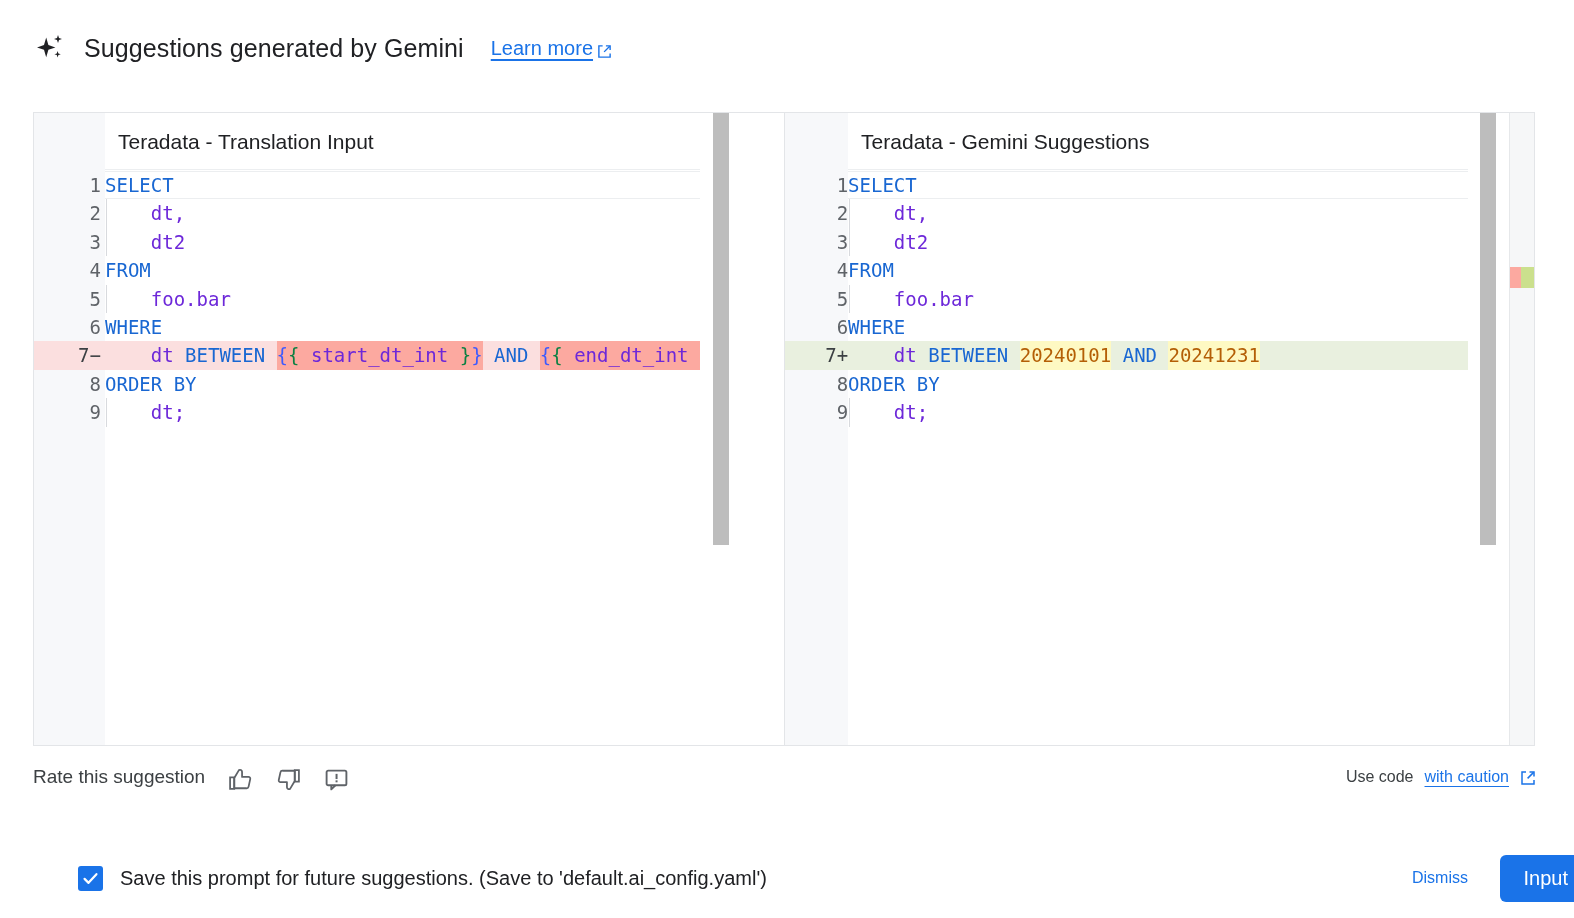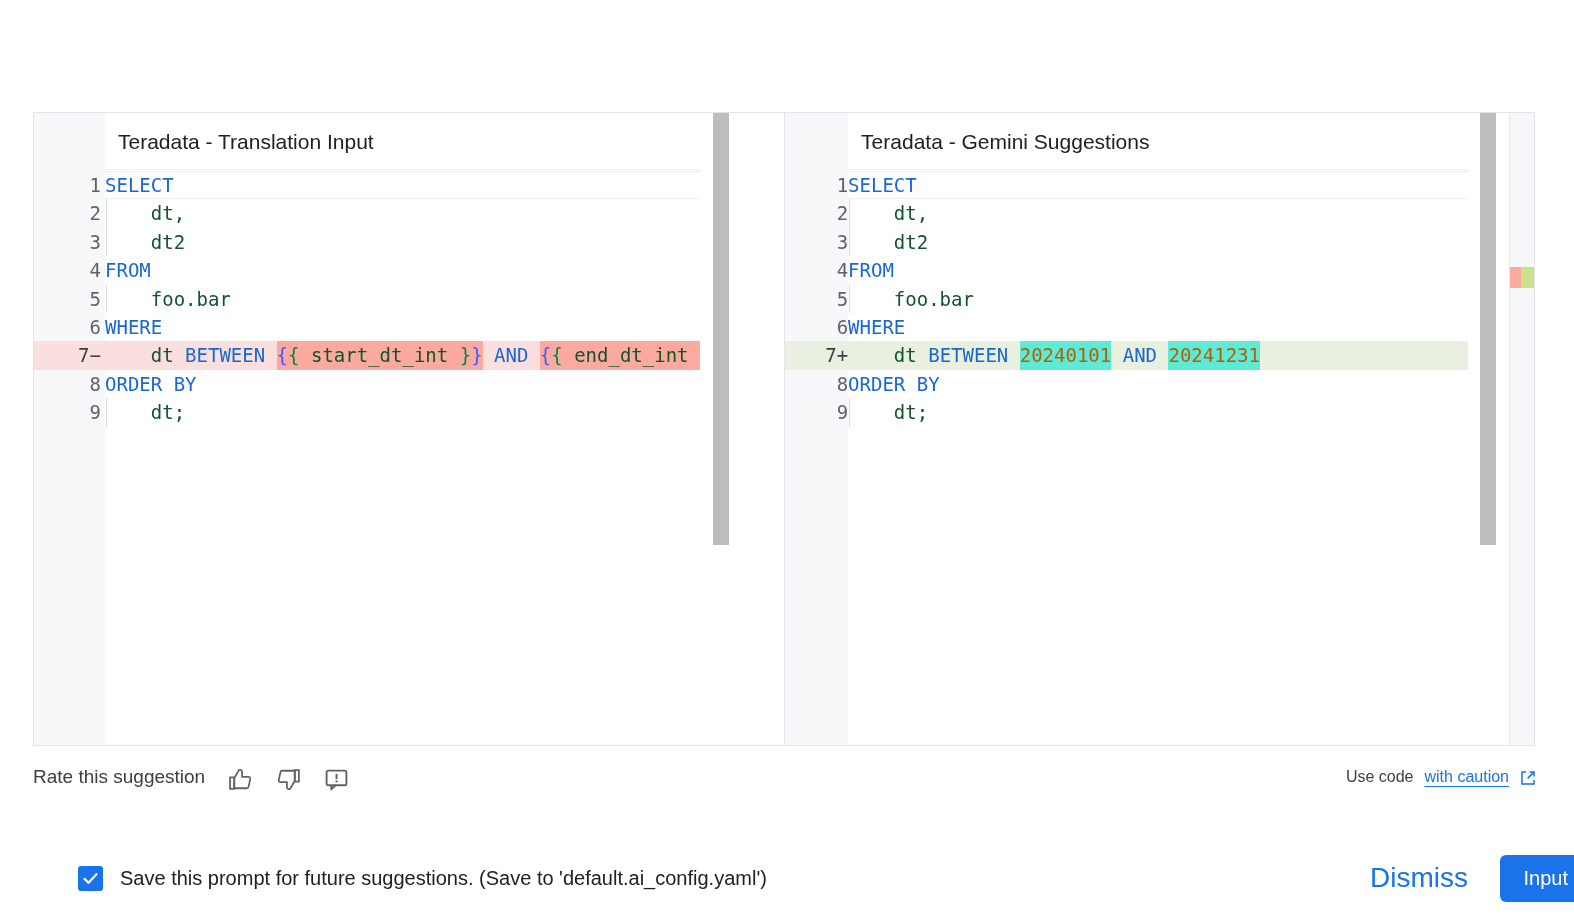--- a/index.html
+++ b/index.html
@@ -78,29 +78,29 @@
     font-family: "DejaVu Sans Mono","Liberation Mono",monospace;
   }
   .pane-right .num { width: 63px; flex: 0 0 63px; padding-right: 0; text-align: right;}
   .txt { position: relative; flex: 1 1 auto; padding-left: 0px; height: 28.4px;
          display: flex; align-items: center; }
   .guide {
     position: absolute; left: 1px; top: 0; bottom: 0; width: 1px;
     background: #d8dade;
   }
   .k  { color: #1967d2; }        
-  .id { color: #14532d; }        
+  .id { color: #6d28d9; }        
   .n  { color: #b45f06; }        
   .b1 { color: #3d5afe; }        
   .b2 { color: #0b8043; }        
 
   .ln.del { background: #fbdfdf; }
   .ln.add { background: #e9f0df; }
   .del .hl  { background: #fca9a0; }
-  .add .hl  { background: #5eead4; }
+  .add .hl  { background: #fef9c3; }
   .ln.del .num, .ln.add .num { color: #3c4043; }
 
   
   .ln.cur::before {
     content:""; position:absolute; left:71px; right:0; top:0; height:1px; background:#eceef0;
   }
   .ln.cur::after {
     content:""; position:absolute; left:71px; right:0; bottom:0; height:1px; background:#eceef0;
   }
   .pane-right .ln.cur::before, .pane-right .ln.cur::after { left:63px; }
@@ -149,35 +149,55 @@
     display: flex; align-items: center; margin-left: 48px;
   }
   .chk-wrap { position: absolute; left: 30px; display: flex; align-items: center; }
   .chkbox {
     width: 25px; height: 25px; border-radius: 3px; background: #1a73e8;
     display: inline-flex; align-items: center; justify-content: center;
     cursor: pointer; flex: 0 0 25px;
   }
   .chk-label { margin-left: 17px; font-size: 20px; color: #202124; white-space: nowrap; }
   .btn-dismiss {
-    position: absolute; right: 146px; color: #1a73e8; font-size: 28px;
+    position: absolute; right: 146px; color: #1a73e8; font-size: 16px;
     background: none; border: none; cursor: pointer; padding: 10px 8px;
     font-family: "Liberation Sans", sans-serif;
   }
   .btn-apply {
     position: absolute; right: 30px; background: #1a73e8; color: #fff;
     font-size: 20px; border: none; border-radius: 6px; cursor: pointer;
     padding: 12px 24px; font-family: "Liberation Sans", sans-serif;
   }
 </style>
 </head>
 <body>
 
 <div class="page">
 
+  <div class="hdr">
+    <span class="spark">
+      <svg viewBox="0 0 34 34" width="34" height="34" aria-hidden="true">
+        <path d="M13.2 6.6 L15.4 14.0 L22.4 16.4 L15.4 18.8 L13.2 26.2 L11.0 18.8 L4.0 16.4 L11.0 14.0 Z" fill="#202124"></path>
+        <path d="M25.0 4.0 L26.0 7.0 L29.0 8.0 L26.0 9.0 L25.0 12.0 L24.0 9.0 L21.0 8.0 L24.0 7.0 Z" fill="#202124"></path>
+        <path d="M24.6 20.0 L25.4 22.4 L27.8 23.2 L25.4 24.0 L24.6 26.4 L23.8 24.0 L21.4 23.2 L23.8 22.4 Z" fill="#202124"></path>
+      </svg>
+    </span>
+    <span class="hdr-title">Suggestions generated by Gemini</span>
+    <span class="learn">
+      <span class="lt">Learn more</span>
+      <span class="ext">
+        <svg viewBox="0 0 16 16" width="15" height="15" aria-hidden="true">
+          <path d="M6 2h-4v12h12v-4" fill="none" stroke="#1a73e8" stroke-width="1.5"></path>
+          <path d="M9.5 2h4.5v4.5" fill="none" stroke="#1a73e8" stroke-width="1.5"></path>
+          <path d="M13.6 2.4 L7.6 8.4" fill="none" stroke="#1a73e8" stroke-width="1.5"></path>
+        </svg>
+      </span>
+    </span>
+  </div>
 
   <div class="diff-wrap">
 
     <div class="pane pane-left">
       <div class="gutter-bg"></div>
       <div class="pane-title">Teradata - Translation Input</div>
       <div class="code" id="code-left">
           <div class="ln ctx cur"><span class="num">1</span><span class="txt"><span class="k">SELECT</span></span></div>
           <div class="ln ctx"><span class="num">2</span><span class="txt"><span class="guide"></span><span class="id">    dt,</span></span></div>
           <div class="ln ctx"><span class="num">3</span><span class="txt"><span class="guide"></span><span class="id">    dt2</span></span></div>

